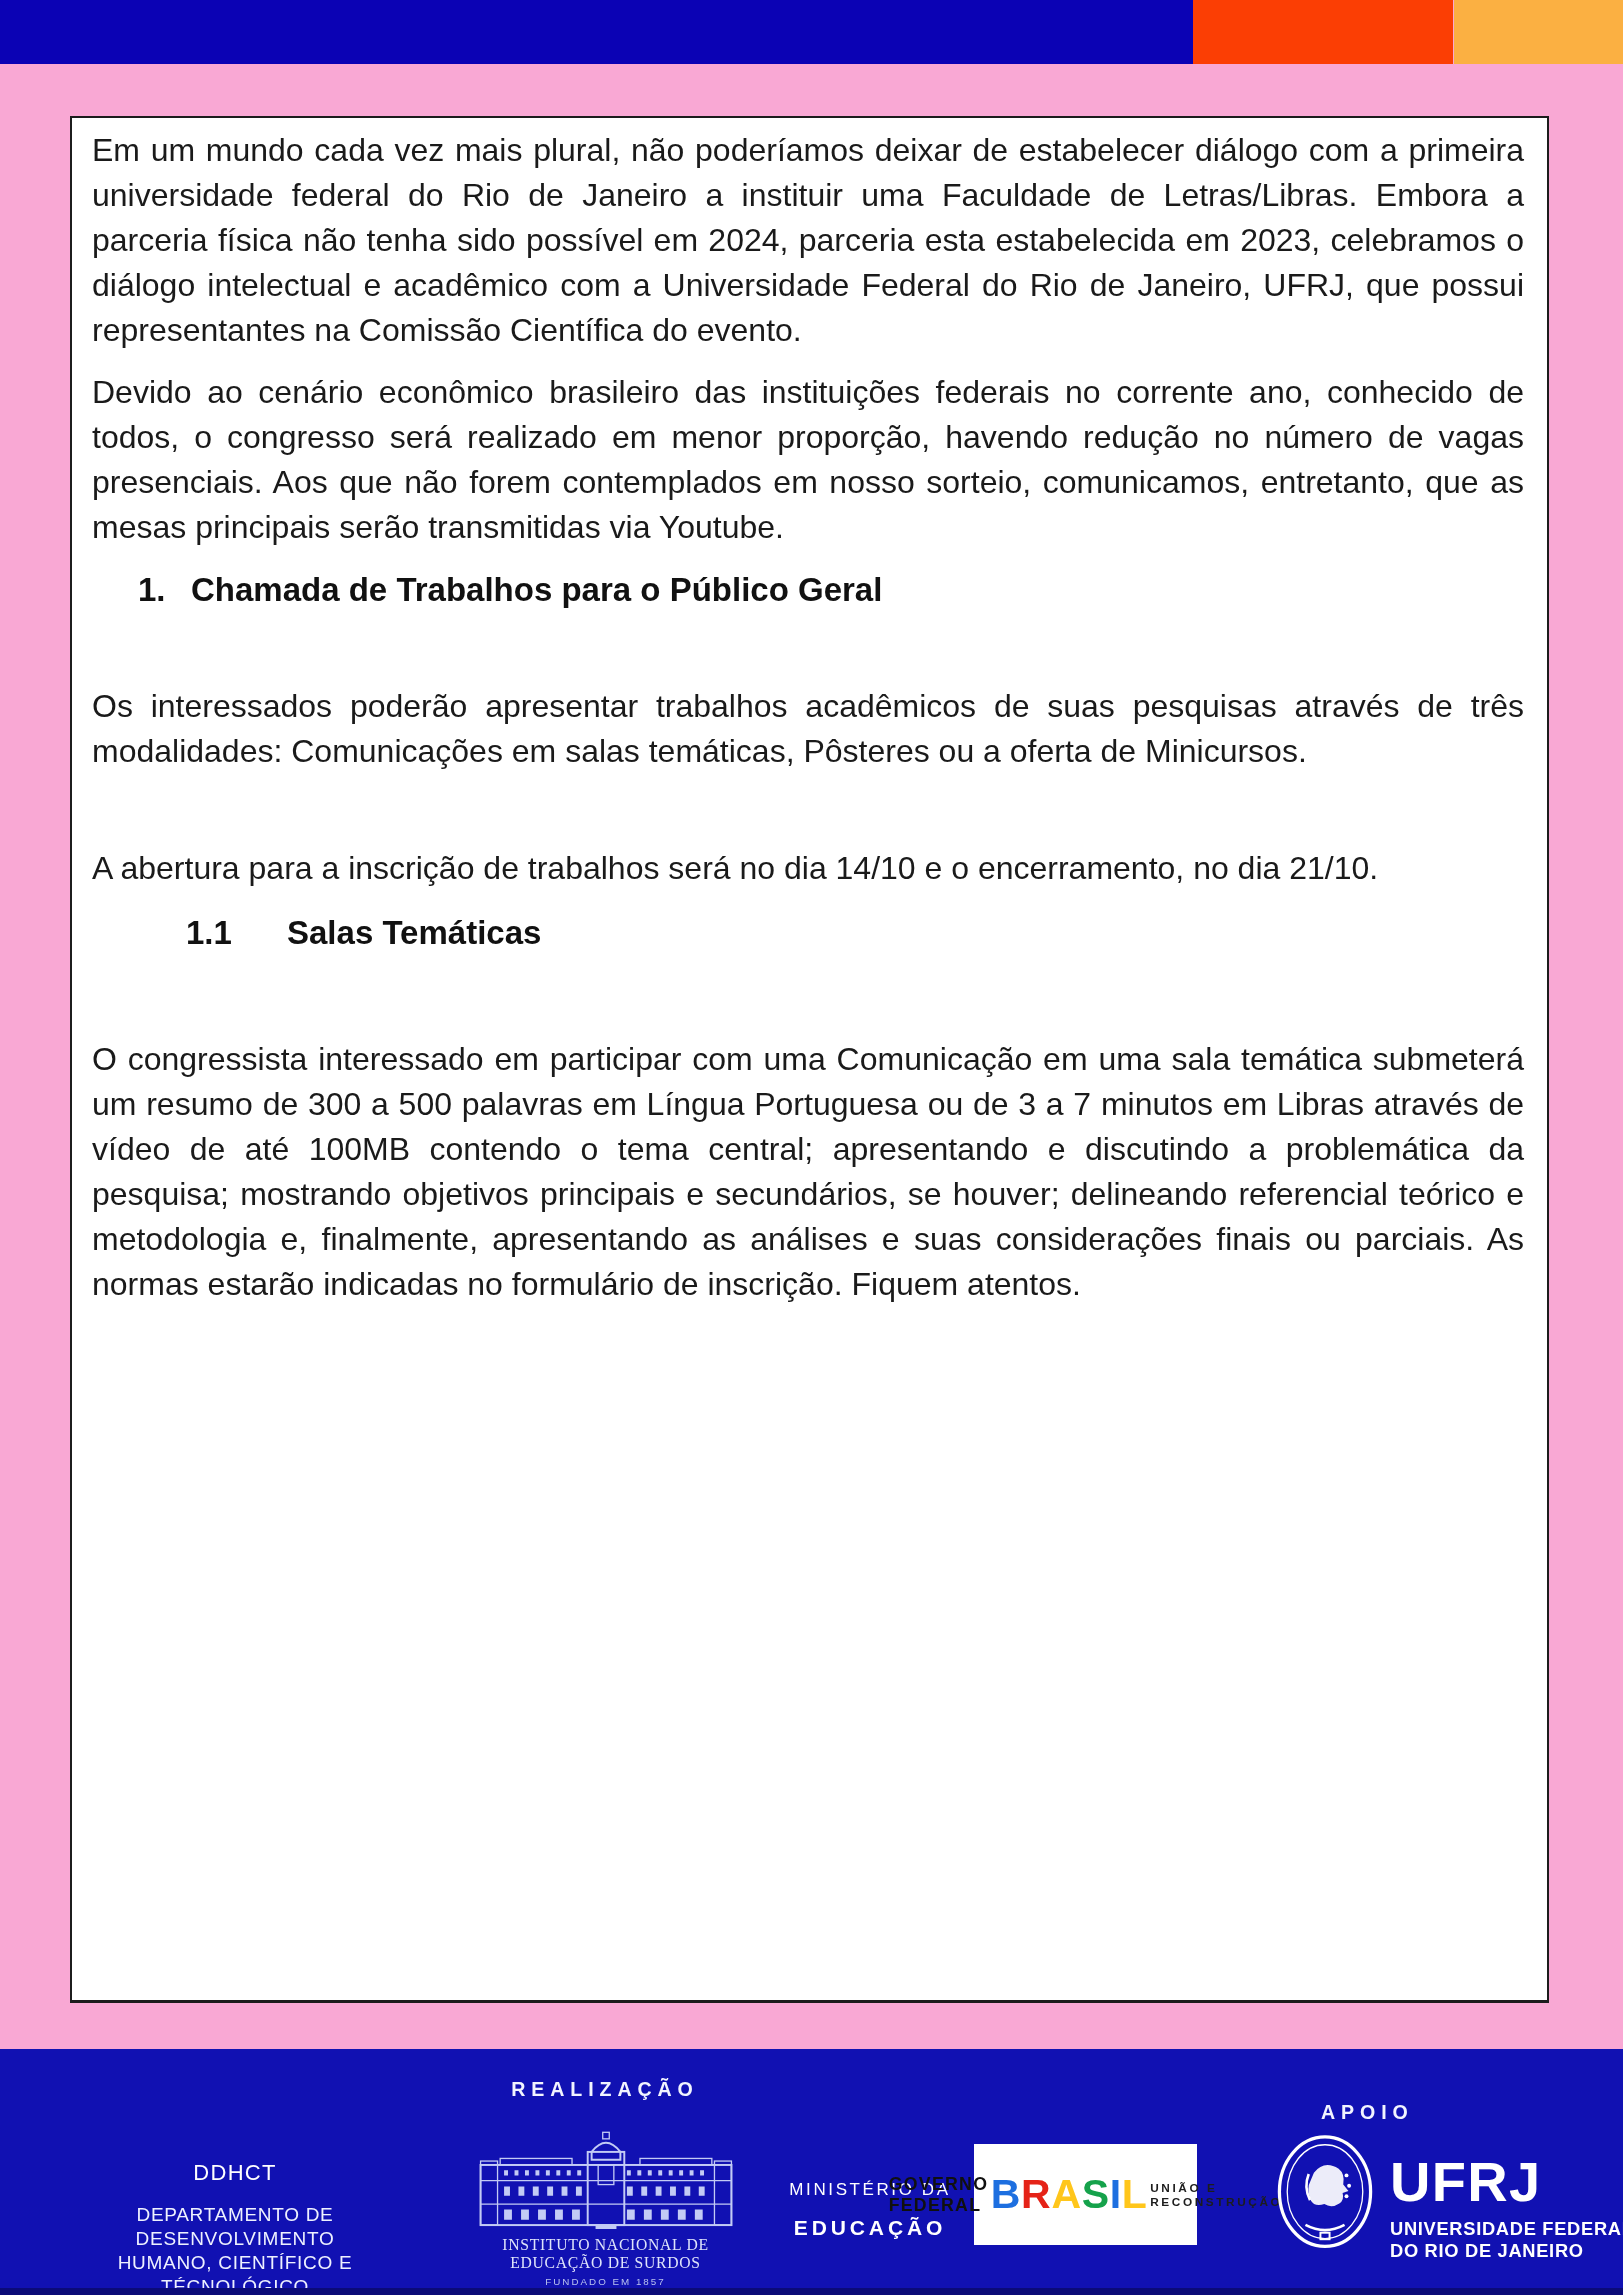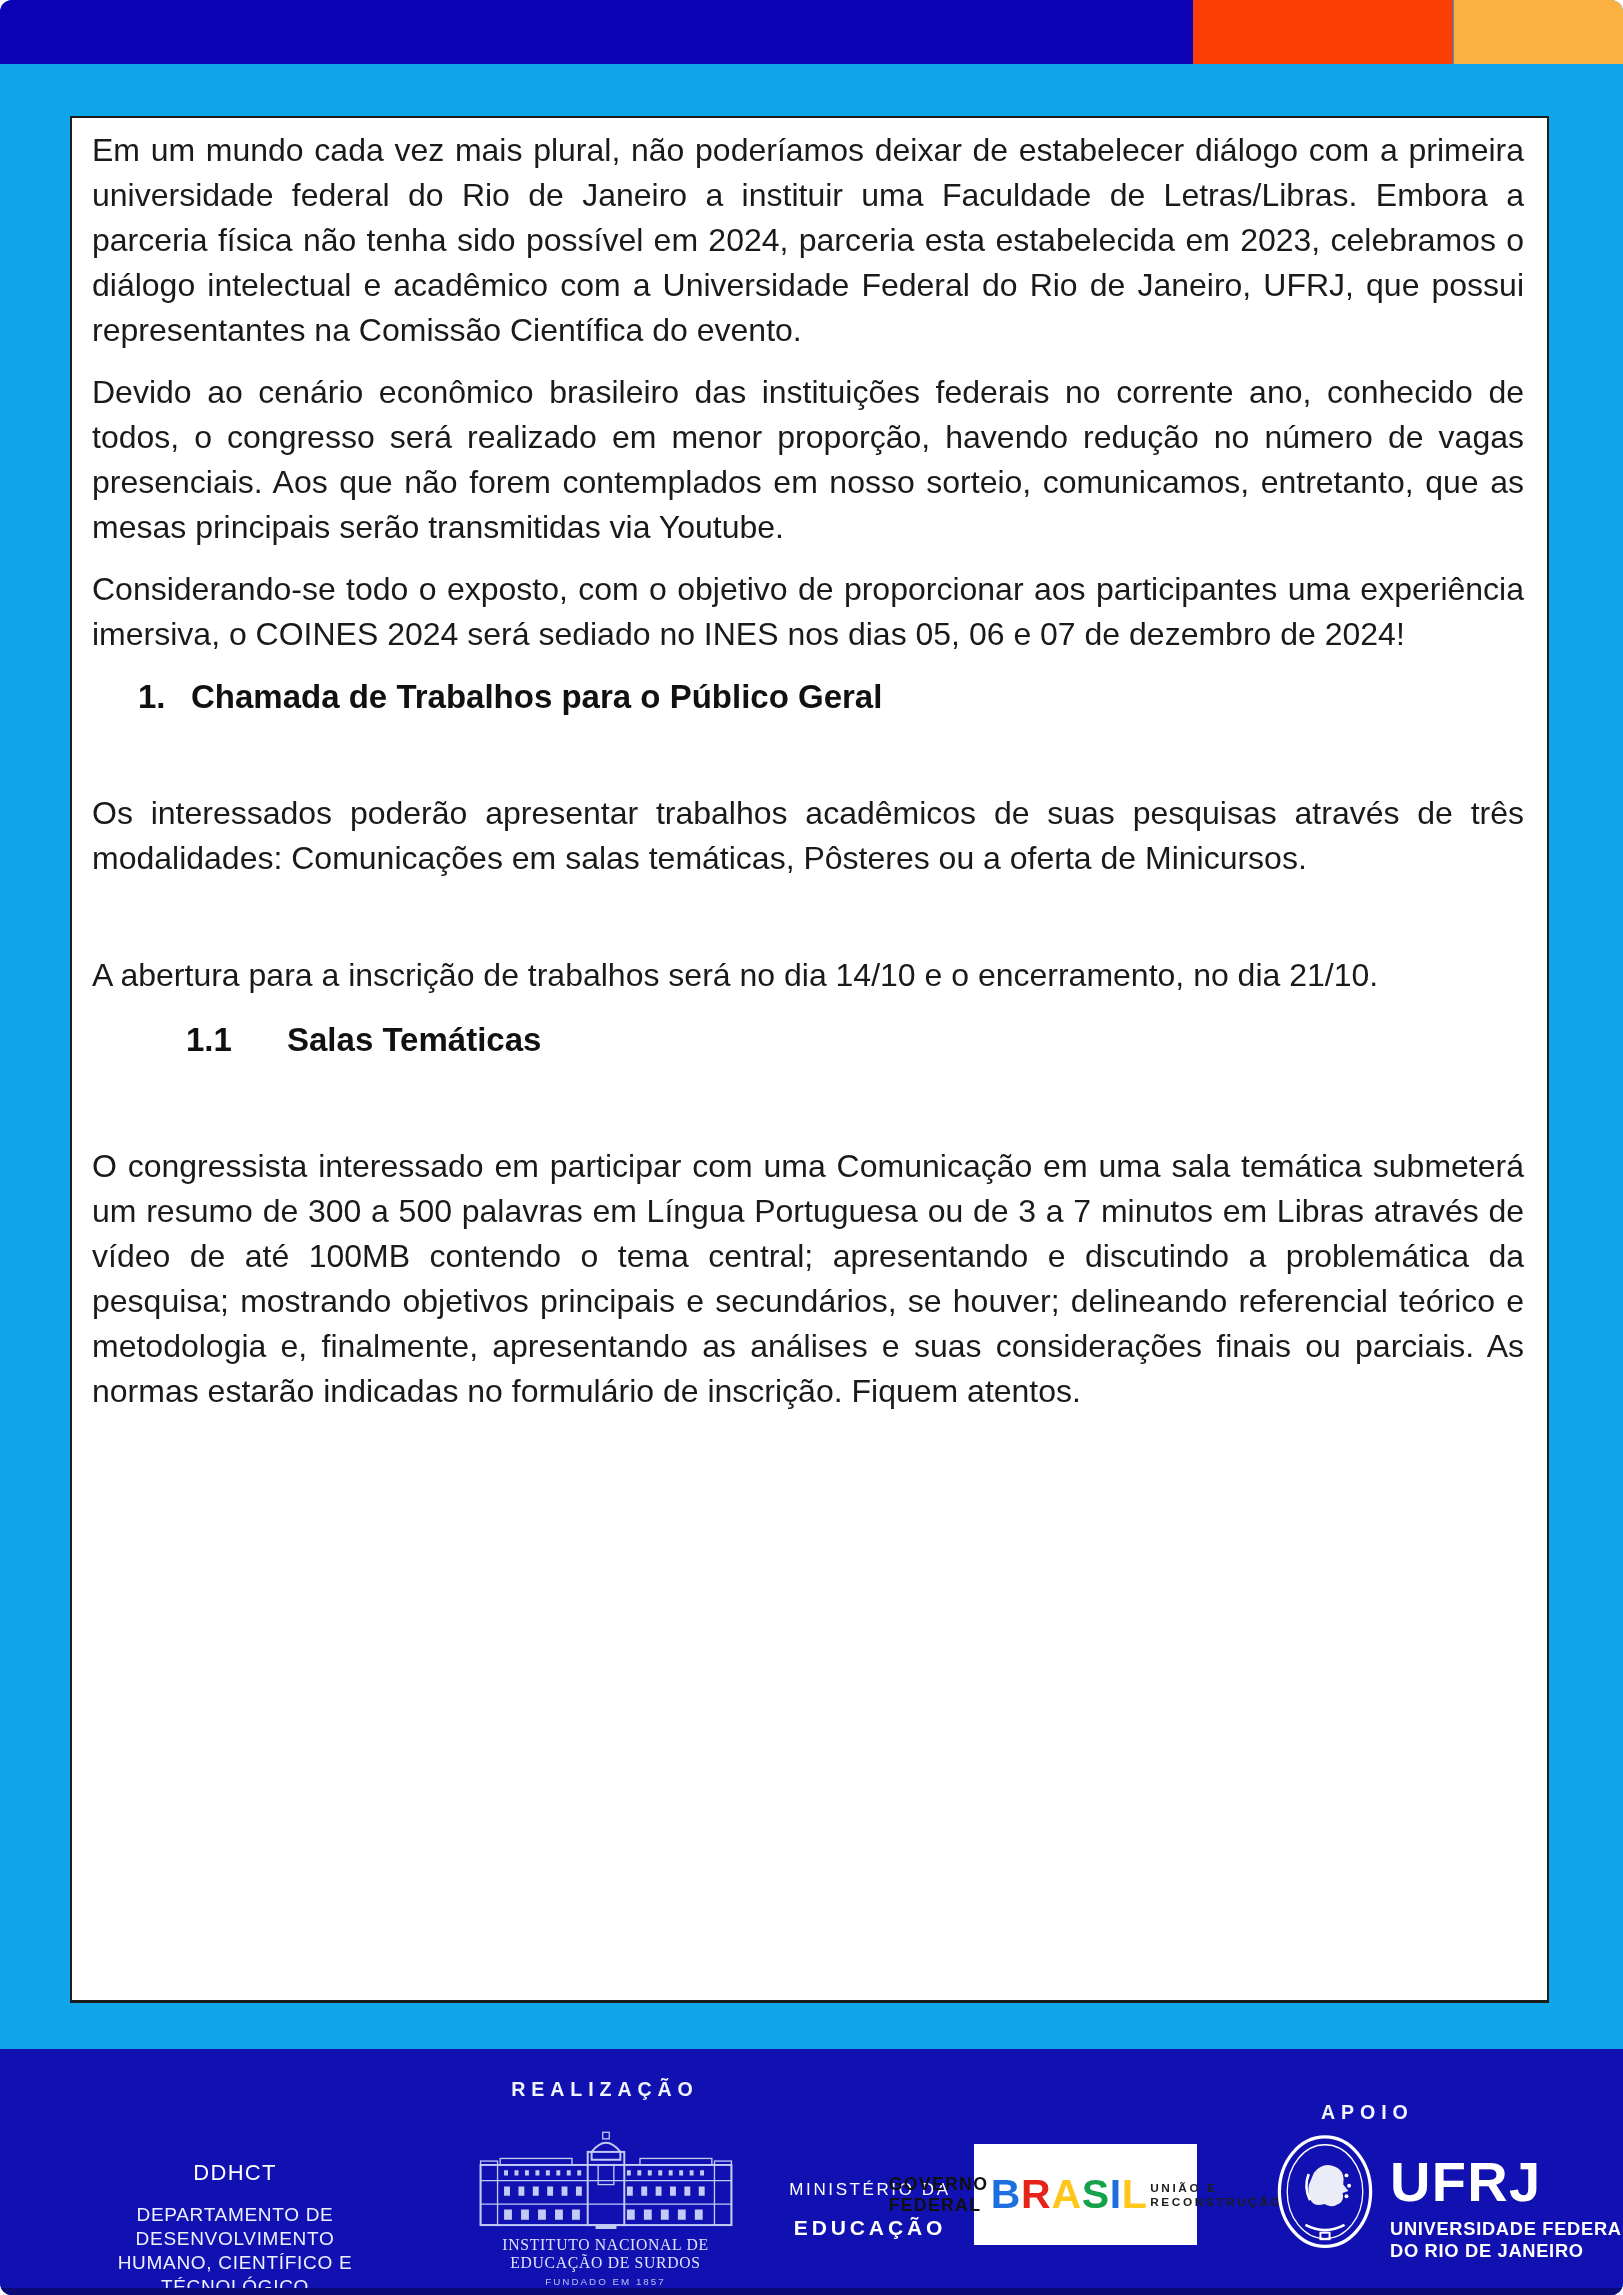--- a/index.html
+++ b/index.html
@@ -1,17 +1,17 @@
 <!DOCTYPE html>
 <html style="font-size:10.5px"><head>
 <meta charset="utf-8">
 <style>
   html,body{margin:0;padding:0;background:#ffffff;}
-  .page{position:relative;width:1623px;height:2295px;background:#0ea5e9;overflow:hidden;
-        font-family:"Liberation Sans",sans-serif;border-radius:12px;}
+  .page{position:relative;width:1623px;height:2295px;background:#f9a8d4;overflow:hidden;
+        font-family:"Liberation Sans",sans-serif;}
 
   
   .topbar{position:absolute;left:0;top:0;width:1623px;height:64px;}
   .topbar .seg{position:absolute;top:0;height:64px;}
   .seg-blue{left:0;width:1193px;}
   .seg-red{left:1193px;width:260px;}
   .seg-amber{left:1454px;width:169px;}
 
   
   .content-box{position:absolute;left:70px;top:116px;width:1479px;height:1887px;
@@ -66,21 +66,20 @@
 
   <div class="topbar">
     <div class="seg seg-blue" style="background: rgb(11, 2, 180);"></div>
     <div class="seg seg-red" style="background: rgb(251, 62, 4);"></div>
     <div class="seg seg-amber" style="background: rgb(251, 176, 66);"></div>
   </div>
 
   <div class="content-box">
     <p>Em um mundo cada vez mais plural, não poderíamos deixar de estabelecer diálogo com a primeira universidade federal do Rio de Janeiro a instituir uma Faculdade de Letras/Libras. Embora a parceria física não tenha sido possível em 2024, parceria esta estabelecida em 2023, celebramos o diálogo intelectual e acadêmico com a Universidade Federal do Rio de Janeiro, UFRJ, que possui representantes na Comissão Científica do evento.</p>
     <p>Devido ao cenário econômico brasileiro das instituições federais no corrente ano, conhecido de todos, o congresso será realizado em menor proporção, havendo redução no número de vagas presenciais. Aos que não forem contemplados em nosso sorteio, comunicamos, entretanto, que as mesas principais serão transmitidas via Youtube.</p>
-    <p>Considerando-se todo o exposto, com o objetivo de proporcionar aos participantes uma experiência imersiva, o COINES 2024 será sediado no INES nos dias 05, 06 e 07 de dezembro de 2024!</p>
 
     <div class="h-l1">
       <span class="h-num">1.</span><span>Chamada de Trabalhos para o Público Geral</span>
     </div>
 
     <p>Os interessados poderão apresentar trabalhos acadêmicos de suas pesquisas através de três modalidades: Comunicações em salas temáticas, Pôsteres ou a oferta de Minicursos.</p>
     <p class="gap-before">A abertura para a inscrição de trabalhos será no dia 14/10 e o encerramento, no dia 21/10.</p>
 
     <div class="h-l2">
       <span class="h-num">1.1</span><span>Salas Temáticas</span>

